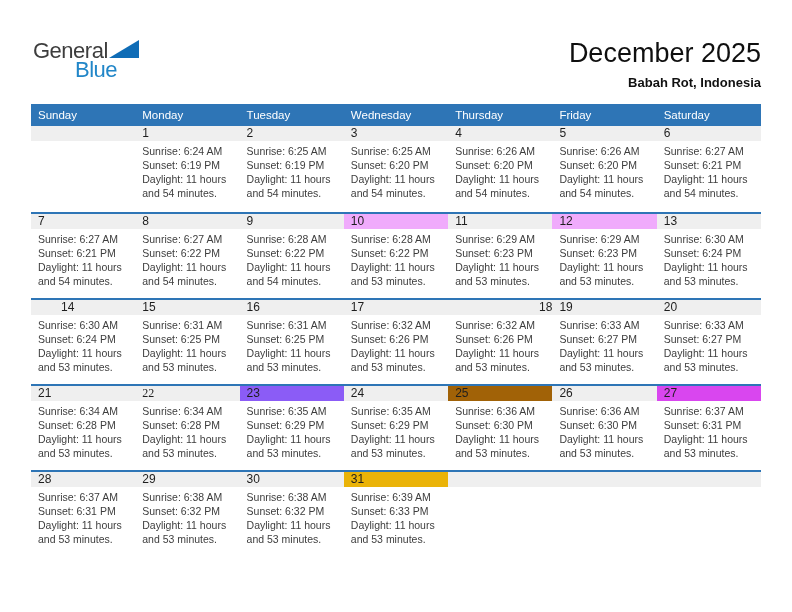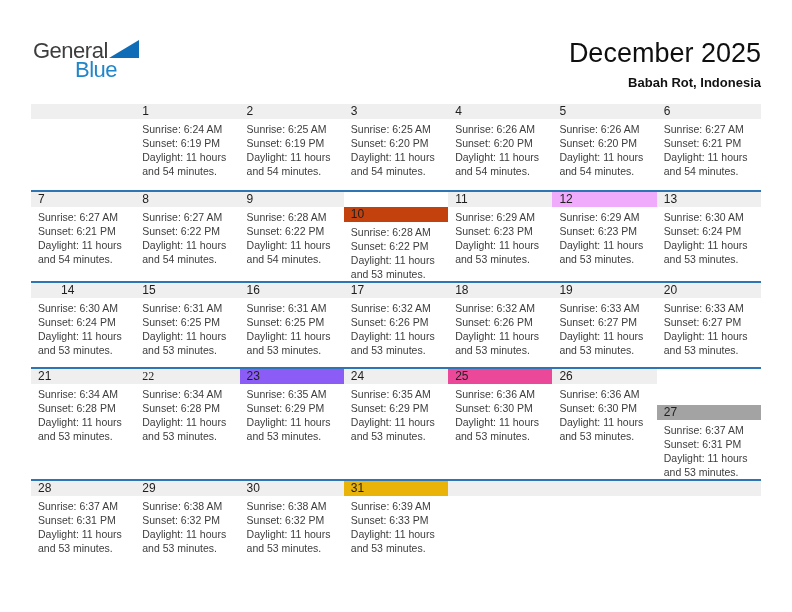--- a/index.html
+++ b/index.html
@@ -73,20 +73,29 @@
       </svg>
       <span class="logo-blue" style="color: rgb(33, 134, 200);">Blue</span>
     </div>
     <div class="titles">
       <div class="month-title">December 2025</div>
       <div class="location">Babah Rot, Indonesia</div>
     </div>
   </div>
 
   <div class="calendar">
+    <div class="weekday-row" id="weekday-row" style="background: rgb(46, 117, 182);">
+        <div class="weekday-cell">Sunday</div>
+        <div class="weekday-cell">Monday</div>
+        <div class="weekday-cell">Tuesday</div>
+        <div class="weekday-cell">Wednesday</div>
+        <div class="weekday-cell">Thursday</div>
+        <div class="weekday-cell">Friday</div>
+        <div class="weekday-cell">Saturday</div>
+      </div>
     <div id="weeks">
         <div class="week-row">
           <div class="day-cell">
             <div class="day-num" style="background: rgb(239, 239, 239);"></div>
             <div class="day-body"></div>
           </div>
           <div class="day-cell">
             <div class="day-num" style="background: rgb(239, 239, 239);">1</div>
             <div class="day-body">
               <div class="sun-line">Sunrise: 6:24 AM</div>
@@ -154,21 +163,21 @@
           </div>
           <div class="day-cell">
             <div class="day-num" style="background: rgb(239, 239, 239);">9</div>
             <div class="day-body">
               <div class="sun-line">Sunrise: 6:28 AM</div>
               <div class="sun-line">Sunset: 6:22 PM</div>
               <div class="sun-line">Daylight: 11 hours and 54 minutes.</div>
             </div>
           </div>
           <div class="day-cell">
-            <div class="day-num" style="background: #c2410c; margin-top: 15px;">10</div>
+            <div class="day-num" style="background: #f0abfc;">10</div>
             <div class="day-body">
               <div class="sun-line">Sunrise: 6:28 AM</div>
               <div class="sun-line">Sunset: 6:22 PM</div>
               <div class="sun-line">Daylight: 11 hours and 53 minutes.</div>
             </div>
           </div>
           <div class="day-cell">
             <div class="day-num" style="background: rgb(239, 239, 239);">11</div>
             <div class="day-body">
               <div class="sun-line">Sunrise: 6:29 AM</div>
@@ -220,21 +229,21 @@
           </div>
           <div class="day-cell">
             <div class="day-num" style="background: rgb(239, 239, 239);">17</div>
             <div class="day-body">
               <div class="sun-line">Sunrise: 6:32 AM</div>
               <div class="sun-line">Sunset: 6:26 PM</div>
               <div class="sun-line">Daylight: 11 hours and 53 minutes.</div>
             </div>
           </div>
           <div class="day-cell">
-            <div class="day-num" style="background: rgb(239, 239, 239);">18</div>
+            <div class="day-num" style="background: rgb(239, 239, 239); text-align: right;">18</div>
             <div class="day-body">
               <div class="sun-line">Sunrise: 6:32 AM</div>
               <div class="sun-line">Sunset: 6:26 PM</div>
               <div class="sun-line">Daylight: 11 hours and 53 minutes.</div>
             </div>
           </div>
           <div class="day-cell">
             <div class="day-num" style="background: rgb(239, 239, 239);">19</div>
             <div class="day-body">
               <div class="sun-line">Sunrise: 6:33 AM</div>
@@ -278,37 +287,37 @@
           </div>
           <div class="day-cell">
             <div class="day-num" style="background: rgb(239, 239, 239);">24</div>
             <div class="day-body">
               <div class="sun-line">Sunrise: 6:35 AM</div>
               <div class="sun-line">Sunset: 6:29 PM</div>
               <div class="sun-line">Daylight: 11 hours and 53 minutes.</div>
             </div>
           </div>
           <div class="day-cell">
-            <div class="day-num" style="background: #ec4899;">25</div>
+            <div class="day-num" style="background: #a16207;">25</div>
             <div class="day-body">
               <div class="sun-line">Sunrise: 6:36 AM</div>
               <div class="sun-line">Sunset: 6:30 PM</div>
               <div class="sun-line">Daylight: 11 hours and 53 minutes.</div>
             </div>
           </div>
           <div class="day-cell">
             <div class="day-num" style="background: rgb(239, 239, 239);">26</div>
             <div class="day-body">
               <div class="sun-line">Sunrise: 6:36 AM</div>
               <div class="sun-line">Sunset: 6:30 PM</div>
               <div class="sun-line">Daylight: 11 hours and 53 minutes.</div>
             </div>
           </div>
           <div class="day-cell">
-            <div class="day-num" style="background: #a3a3a3; margin-top: 36px;">27</div>
+            <div class="day-num" style="background: #d946ef;">27</div>
             <div class="day-body">
               <div class="sun-line">Sunrise: 6:37 AM</div>
               <div class="sun-line">Sunset: 6:31 PM</div>
               <div class="sun-line">Daylight: 11 hours and 53 minutes.</div>
             </div>
           </div>
         </div>
         <div class="week-row">
           <div class="day-cell">
             <div class="day-num" style="background: rgb(239, 239, 239);">28</div>

